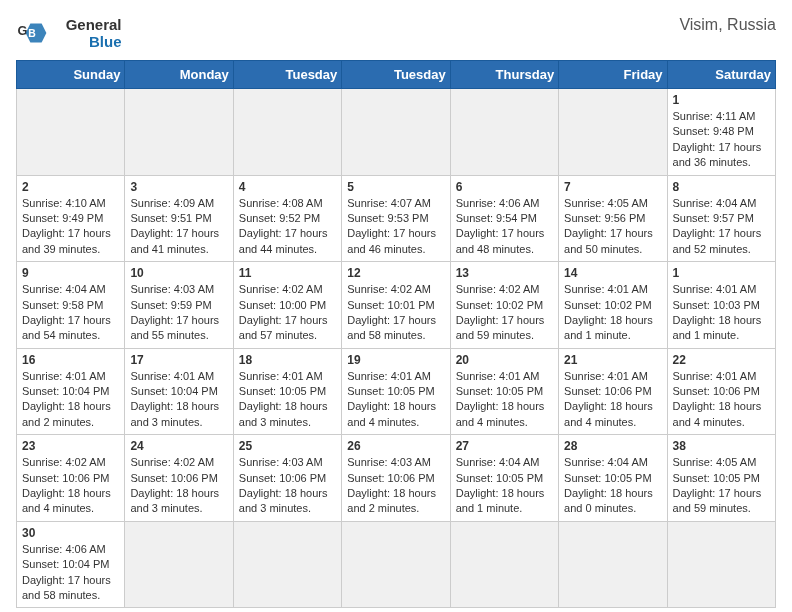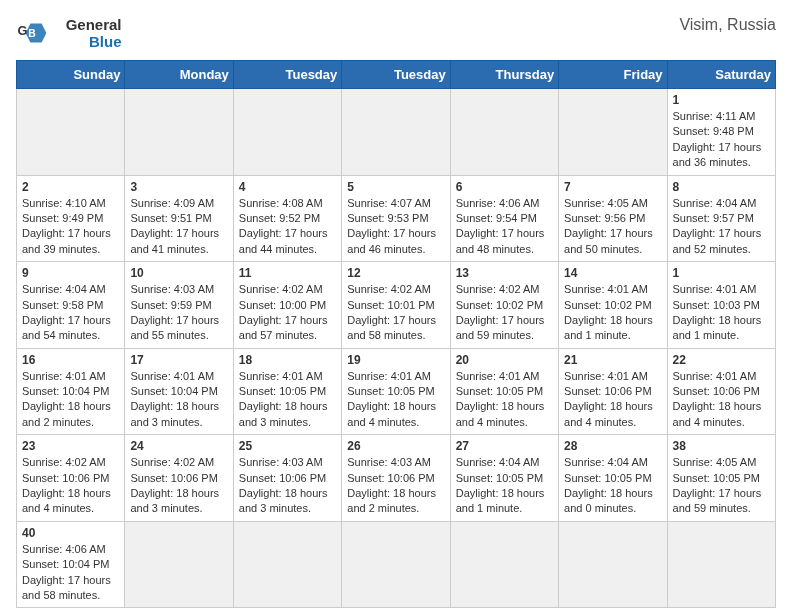--- a/index.html
+++ b/index.html
@@ -241,21 +241,21 @@
           <span class="day-number">28</span>
           <div class="day-info">Sunrise: 4:04 AM<br>Sunset: 10:05 PM<br>Daylight: 18 hours<br>and 0 minutes.</div>
         </td>
         <td>
           <span class="day-number">38</span>
           <div class="day-info">Sunrise: 4:05 AM<br>Sunset: 10:05 PM<br>Daylight: 17 hours<br>and 59 minutes.</div>
         </td>
       </tr>
       <tr class="last-row">
         <td>
-          <span class="day-number">40</span>
+          <span class="day-number">30</span>
           <div class="day-info">Sunrise: 4:06 AM<br>Sunset: 10:04 PM<br>Daylight: 17 hours<br>and 58 minutes.</div>
         </td>
         <td class="empty"></td>
         <td class="empty"></td>
         <td class="empty"></td>
         <td class="empty"></td>
         <td class="empty"></td>
         <td class="empty"></td>
       </tr>
     </tbody>

